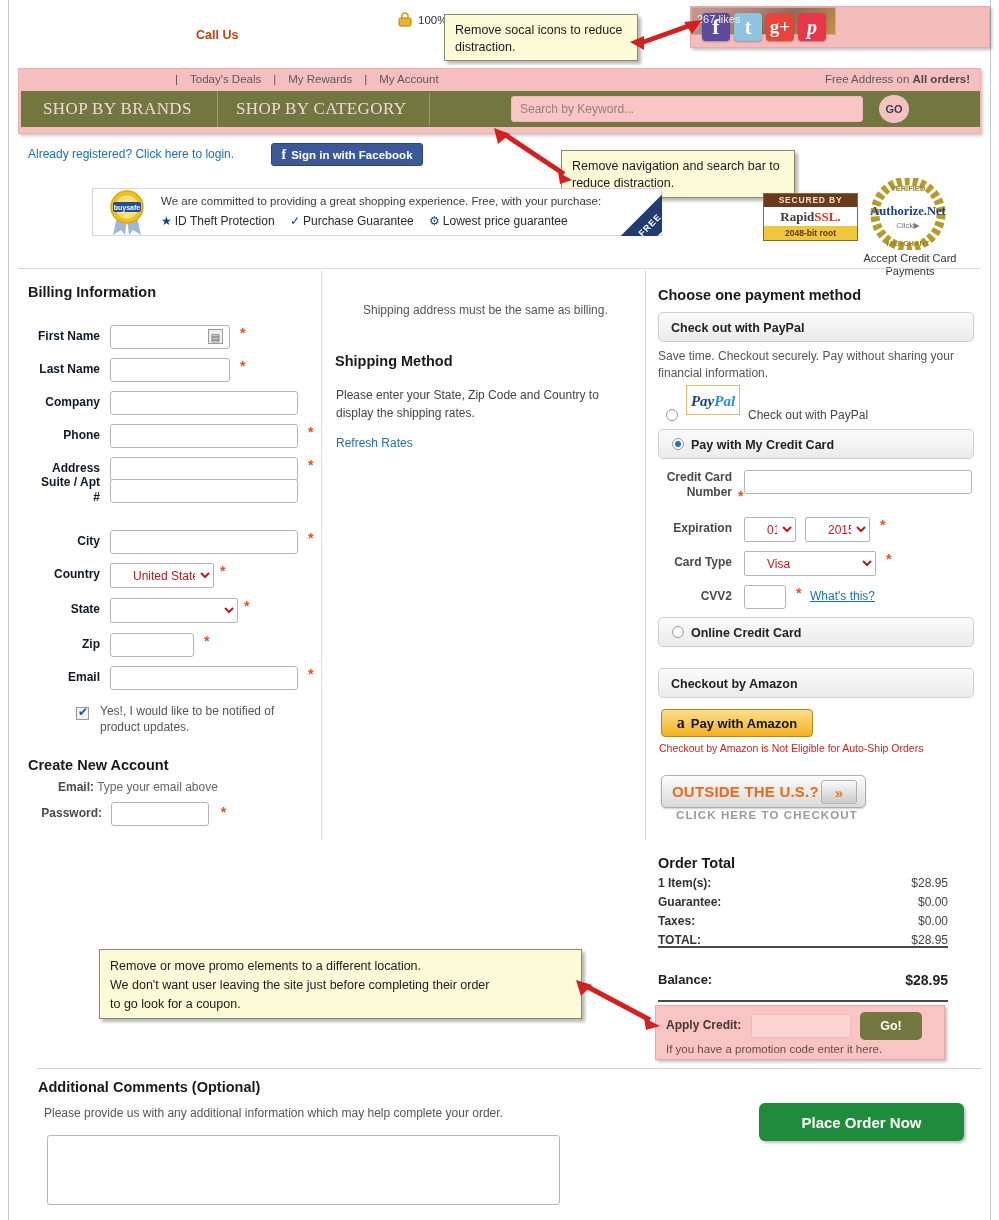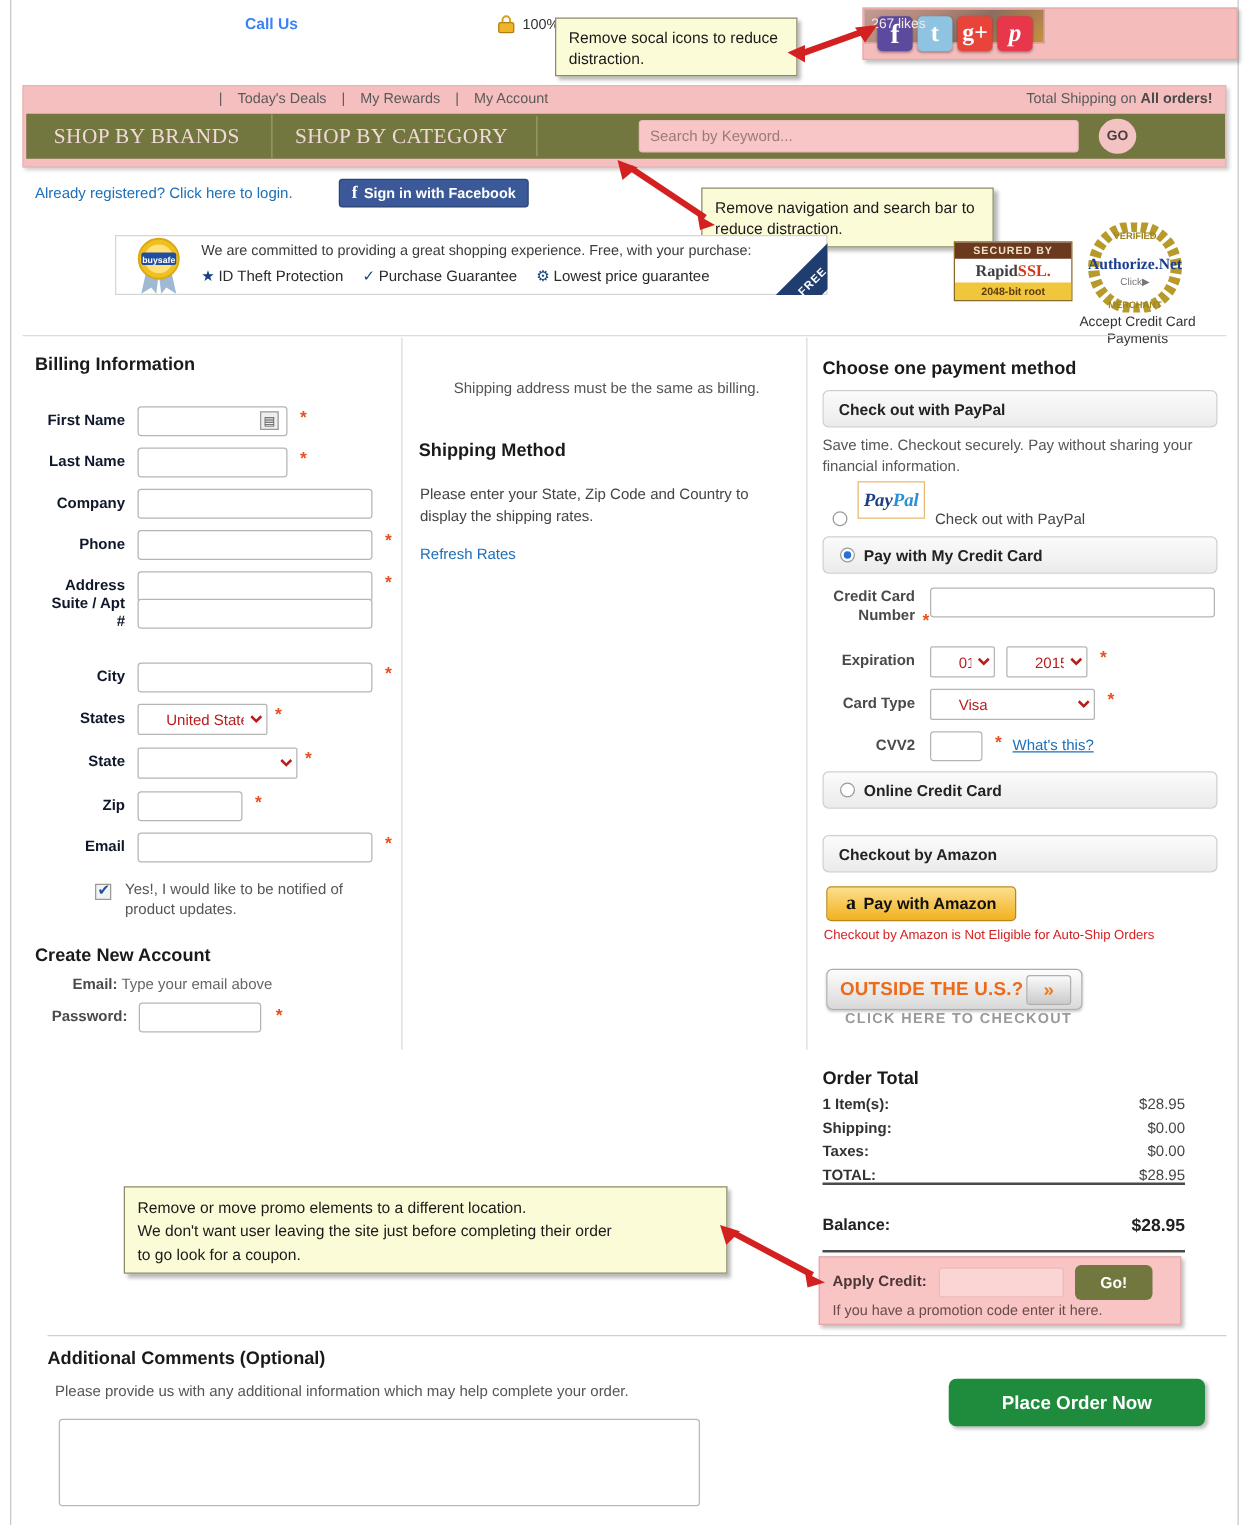--- a/index.html
+++ b/index.html
@@ -13,21 +13,21 @@
   }
   
   #page-frame{
     position:absolute; left:8px; top:0; width:983px; height:1220px;
     border-left:1px solid #c8c8c8; border-right:1px solid #c8c8c8;
     background:#fff;
   }
   .abs{ position:absolute; }
 
   
-  #call-us{ left:196px; top:12px; font-weight:bold; font-size:12.5px; color:#3b82f6; }
+  #call-us{ left:196px; top:28px; font-weight:bold; font-size:12.5px; color:#c2410c; }
   #lock-icon{ left:398px; top:12px; width:14px; height:15px; }
   #ssl-pct{ left:418px; top:14px; font-size:11.5px; color:#333; }
 
   
   #social-strip{
     left:690px; top:6px; width:300px; height:42px;
     background:#f5bcbc; border:1px solid #e8a9a9;
     box-shadow:2px 2px 3px rgba(0,0,0,.25);
   }
   .soc{
@@ -305,21 +305,21 @@
 <svg class="arrow-svg" style="left:630px;top:18px;width:80px;height:36px;">
   <line x1="8" y1="26" x2="64" y2="6" stroke="#d32020" stroke-width="5"></line>
   <polygon points="72,2 54,4 62,16" fill="#d32020"></polygon>
   <polygon points="0,24 14,18 14,32" fill="#d32020"></polygon>
 </svg>
 
 <div class="abs" id="navwrap">
   <div id="toplinks">
     <span>|</span><span>Today's Deals</span><span>|</span><span>My Rewards</span><span>|</span><span>My Account</span>
   </div>
-  <div id="freeship"><span>Total Shipping on </span><b>All orders!</b></div>
+  <div id="freeship"><span>Free Address on </span><b>All orders!</b></div>
   <div id="greenbar">
     <div class="shopbtn" id="shop-brands">SHOP BY BRANDS</div>
     <div class="shopbtn" id="shop-category">SHOP BY CATEGORY</div>
     <div id="cat-div"></div>
     <input id="search-input" placeholder="Search by Keyword..." style="">
     <button id="go-btn">GO</button>
   </div>
 </div>
 
 <a class="abs" id="login-link" href="#">Already registered? Click here to login.</a>
@@ -407,21 +407,21 @@
     <div class="frow" style="left: 28px; top: 479px; width: 300px;">
       <div class="flabel" style="width: 72px; left: 0px; right: auto; top: -4px; line-height: 15px;">Suite / Apt<br>#</div>
       <input class="finput" style="position: absolute; left: 82px; top: 0px; width: 188px;">
     </div>
     <div class="frow" style="left: 28px; top: 530px; width: 300px;">
       <div class="flabel" style="width: 72px; left: 0px; right: auto;">City</div>
       <input class="finput" style="position: absolute; left: 82px; top: 0px; width: 188px;">
       <span class="req" style="left: 280px; top: 0px;">*</span>
     </div>
     <div class="frow" style="left: 28px; top: 563px; width: 300px;">
-      <div class="flabel" style="width: 72px; left: 0px; right: auto;">States</div>
+      <div class="flabel" style="width: 72px; left: 0px; right: auto;">Country</div>
       <select class="fsel" style="position: absolute; left: 82px; top: 0px; width: 104px;"><option>United States</option></select>
       <span class="req" style="left: 192px; top: 0px;">*</span>
     </div>
     <div class="frow" style="left: 28px; top: 598px; width: 300px;">
       <div class="flabel" style="width: 72px; left: 0px; right: auto;">State</div>
       <select class="fsel" style="position: absolute; left: 82px; top: 0px; width: 128px;"><option></option></select>
       <span class="req" style="left: 216px; top: 0px;">*</span>
     </div>
     <div class="frow" style="left: 28px; top: 633px; width: 300px;">
       <div class="flabel" style="width: 72px; left: 0px; right: auto;">Zip</div>
@@ -514,21 +514,21 @@
 </div>
 <div class="abs" id="ou-sub">CLICK HERE TO CHECKOUT</div>
 
 <h2 class="abs sec" id="ordertotal-title">Order Total</h2>
 <div id="ot-table">
     <div class="otrow">
       <span class="k">1 Item(s):</span>
       <span class="v">$28.95</span>
     </div>
     <div class="otrow">
-      <span class="k">Shipping:</span>
+      <span class="k">Guarantee:</span>
       <span class="v">$0.00</span>
     </div>
     <div class="otrow">
       <span class="k">Taxes:</span>
       <span class="v">$0.00</span>
     </div>
     <div class="otrow">
       <span class="k">TOTAL:</span>
       <span class="v">$28.95</span>
     </div>

